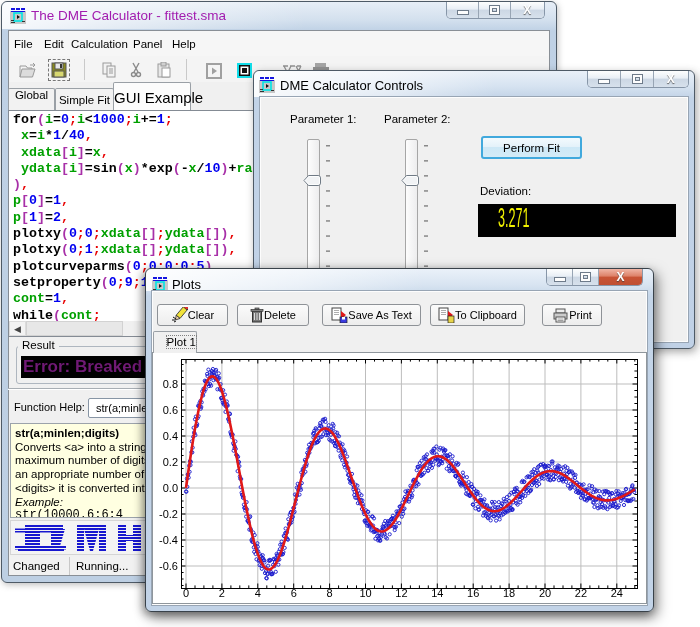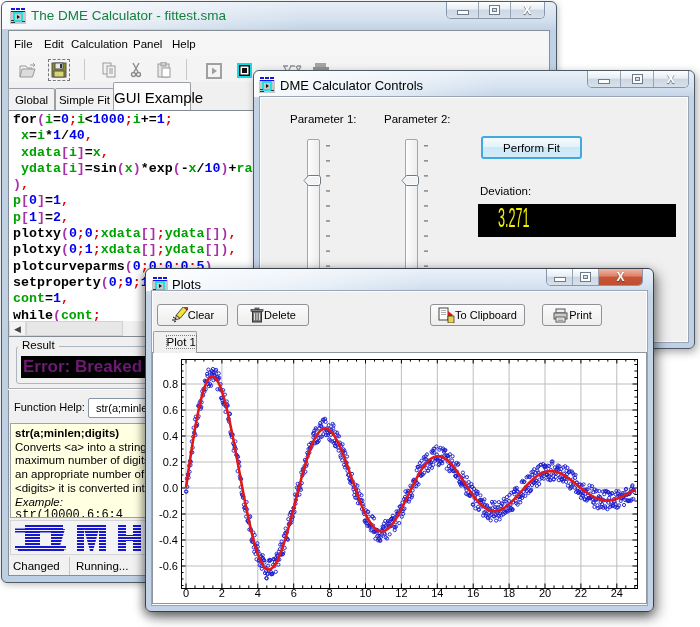--- a/index.html
+++ b/index.html
@@ -25,21 +25,21 @@
       <rect x="1" y="3" width="14" height="1"></rect>
     </g>
 <rect x="4" y="5" width="8" height="8" fill="none" stroke="#00e5e5" stroke-width="1.6"></rect>
 <path d="M7 7 L10 9 L7 11 Z" fill="#111"></path>
 <g fill="#333">
       <rect x="1" y="12" width="3" height="1"></rect>
       <rect x="1" y="14" width="4" height="1"></rect>
       <rect x="12" y="13" width="3" height="1"></rect>
     </g>
 </svg>
-<div class="abs" style="left:31px;top:8px;font-size:13.5px;color:#15803d">The DME Calculator - fittest.sma</div>
+<div class="abs" style="left:31px;top:8px;font-size:13.5px;color:#a21caf">The DME Calculator - fittest.sma</div>
 
 <div style="position:absolute;left:446px;top:2px;width:99px;height:17px;border:1px solid #8796a8;border-top:none;border-radius:0 0 5px 5px;overflow:hidden;display:flex">
 <div style="width:33px;height:100%;background:linear-gradient(180deg,#fdfefe 0%,#e8eef5 45%,#ccd7e4 50%,#d7e1ec 100%);border-right:1px solid #98a5b4;position:relative">
 <div style="position:absolute;left:50%;top:55%;width:10px;height:3px;margin-left:-5px;background:#fdfdfd;box-shadow:0 0 0 1px #6e7b8a"></div>
     </div>
 <div style="width:32px;height:100%;background:linear-gradient(180deg,#fdfefe 0%,#e8eef5 45%,#ccd7e4 50%,#d7e1ec 100%);border-right:1px solid #98a5b4;position:relative">
 <div style="position:absolute;left:50%;top:50%;width:9px;height:8px;margin:-4px 0 0 -4.5px;border:2px solid #fdfdfd;box-shadow:0 0 0 1px #6e7b8a,inset 0 0 0 1px #6e7b8a"></div>
     </div>
 <div style="width:34px;height:100%;background:linear-gradient(180deg,#fdfefe 0%,#e8eef5 45%,#ccd7e4 50%,#d7e1ec 100%);position:relative;display:flex;align-items:center;justify-content:center">
 <span style="font:bold 12px 'Liberation Sans';color:#fff;text-shadow:0 1px 1px rgba(60,60,60,.8)">X</span>
@@ -94,21 +94,21 @@
 </svg>
 <svg width="20" height="14" viewBox="0 0 20 14" style="position:absolute;left:282px;top:62px">
 <path d="M1 4 h5 M8 4 h5 M15 4 h4 M2 4 l3 6 m4-6 l-3 6 m8-6 l3 6 m2-6 l-3 6" stroke="#909090" fill="none" stroke-width="1.3"></path>
 </svg>
 <svg width="16" height="14" viewBox="0 0 16 14" style="position:absolute;left:313px;top:62px">
 <rect x="2" y="1" width="11" height="4" fill="#a5a5a5"></rect>
 <rect x="0" y="5" width="16" height="6" fill="#909090"></rect>
 <rect x="3" y="9" width="10" height="4" fill="#b5b5b5"></rect>
 </svg>
 
-<div class="abs" style="left:8px;top:88px;width:47px;height:22px;background:#f2f2f2;border:1px solid #9aa0a6;border-bottom:none;border-radius:2px 2px 0 0;text-align:center;font-size:11.5px;padding-top:5px">Global</div>
+<div class="abs" style="left:8px;top:88px;width:47px;height:22px;background:#f2f2f2;border:1px solid #9aa0a6;border-bottom:none;border-radius:2px 2px 0 0;text-align:center;font-size:11.5px;">Global</div>
 <div class="abs" style="left:55px;top:88px;width:59px;height:22px;background:#f2f2f2;border:1px solid #9aa0a6;border-bottom:none;border-radius:2px 2px 0 0;text-align:center;font-size:11.5px;padding-top:5px">Simple Fit</div>
 <div class="abs" style="left:113px;top:82px;width:78px;height:28px;background:#fcfcfc;border:1px solid #9aa0a6;border-bottom:none;border-radius:2px 2px 0 0;text-align:center;font-size:15px;padding-top:6px;z-index:2;white-space:nowrap">GUI Example</div>
 <div class="abs" style="left:8px;top:110px;width:498px;height:227px;background:#fff;border:1px solid #848b94"></div>
 <div class="abs" style="left:13px;top:112px;font-family:'Liberation Mono',monospace;font-size:13.3px;line-height:16.3px;color:#000;font-weight:bold">
     <div class="cl">for<i class="p">(</i><i class="g">i</i>=<i class="b">0</i><i class="r">;</i><i class="g">i</i>&lt;<i class="b">1000</i><i class="r">;</i><i class="g">i</i>+=<i class="b">1</i><i class="r">;</i></div>
     <div class="cl"> <i class="g">x</i>=<i class="g">i</i>*<i class="b">1</i>/<i class="b">40</i><i class="r">,</i></div>
     <div class="cl"> <i class="g">xdata</i><i class="p">[</i><i class="g">i</i><i class="p">]</i>=<i class="g">x</i><i class="r">,</i></div>
     <div class="cl"> <i class="g">ydata</i><i class="p">[</i><i class="g">i</i><i class="p">]</i>=sin<i class="p">(</i><i class="g">x</i><i class="p">)</i>*exp<i class="p">(</i>-<i class="g">x</i>/<i class="b">10</i><i class="p">)</i>+<i class="g">ra</i>nd<i class="p">(</i><i class="b">0</i><i class="p">)</i></div>
     <div class="cl"><i class="p">)</i><i class="r">,</i></div>
     <div class="cl"><i class="g">p</i><i class="p">[</i><i class="b">0</i><i class="p">]</i>=<i class="b">1</i><i class="r">,</i></div>
@@ -285,20 +285,30 @@
       <span>Clear</span>
     </div>
 <div class="tbtn" style="left:237px;top:304px;width:72px;height:22px">
       <svg width="14" height="16" viewBox="0 0 14 16">
 <rect x="2.5" y="4" width="9" height="11" fill="#777" stroke="#333"></rect>
 <rect x="1" y="2.5" width="12" height="1.8" fill="#888" stroke="#333" stroke-width="0.7"></rect>
 <rect x="5" y="1" width="4" height="1.6" fill="#888" stroke="#333" stroke-width="0.7"></rect>
 <path d="M4.5 6 V13 M7 6 V13 M9.5 6 V13" stroke="#ddd" stroke-width="1"></path>
 </svg>
       <span>Delete</span>
+    </div>
+<div class="tbtn" style="left:322px;top:304px;width:99px;height:22px">
+      <svg width="17" height="16" viewBox="0 0 17 16">
+<rect x="1" y="1" width="9" height="12" fill="#fff" stroke="#444"></rect>
+<path d="M3 3.5 h5 M3 5.5 h5 M3 7.5 h5" stroke="#999" stroke-width="0.8"></path>
+<path d="M10 4 l5 4 l-5 4 z" fill="#e01818"></path>
+<rect x="9" y="10" width="7" height="6" fill="#3a3ae0" stroke="#222" stroke-width="0.7"></rect>
+<rect x="11" y="10" width="3" height="2.5" fill="#fff"></rect>
+</svg>
+      <span>Save As Text</span>
     </div>
 <div class="tbtn" style="left:430px;top:304px;width:95px;height:22px">
       <svg width="17" height="16" viewBox="0 0 17 16">
 <rect x="1" y="1" width="9" height="12" fill="#fff" stroke="#444"></rect>
 <path d="M3 3.5 h5 M3 5.5 h5 M3 7.5 h5" stroke="#999" stroke-width="0.8"></path>
 <path d="M10 4 l5 4 l-5 4 z" fill="#e01818"></path>
 <rect x="10" y="9" width="6" height="7" fill="#e8d44a" stroke="#222" stroke-width="0.7"></rect>
 </svg>
       <span>To Clipboard</span>
     </div>

